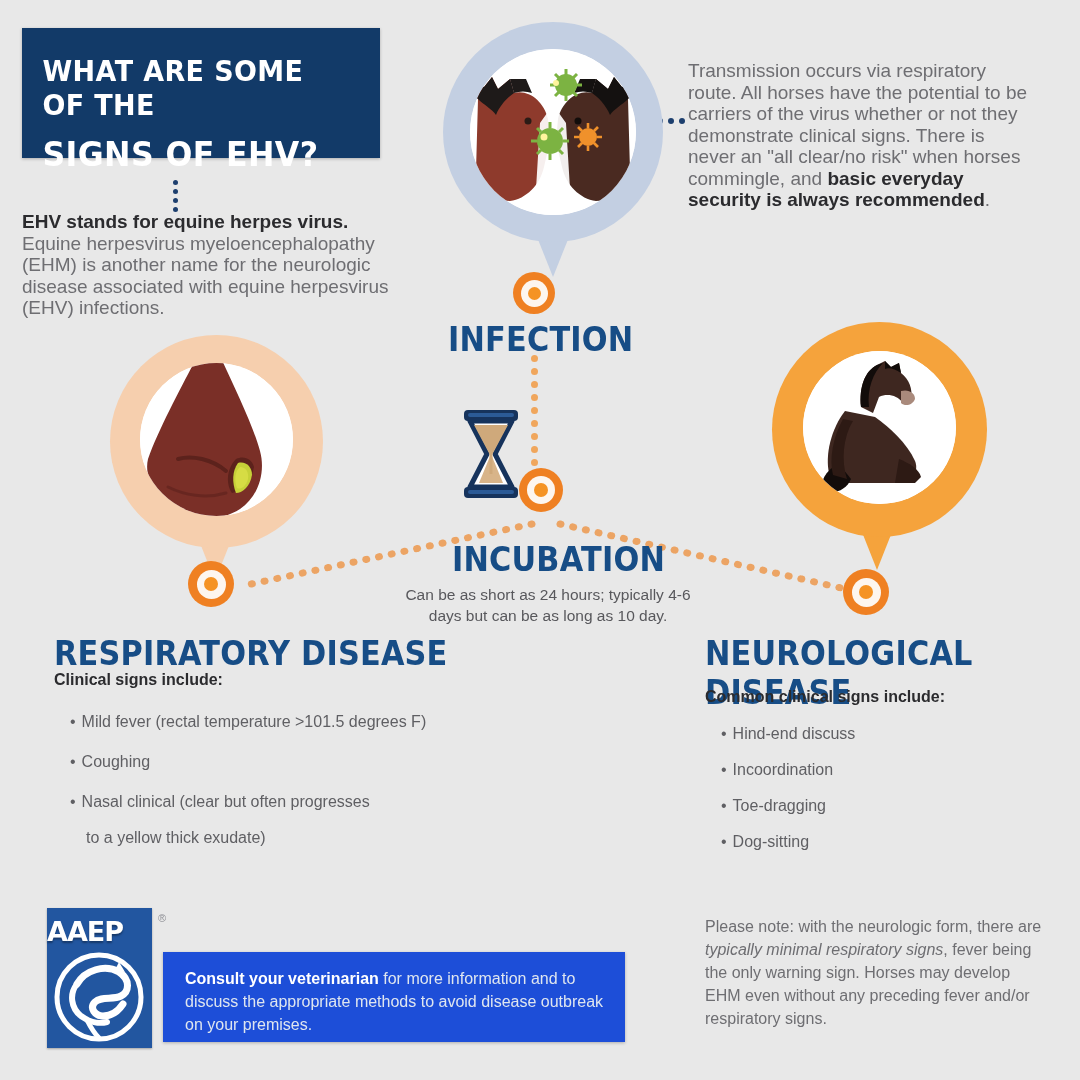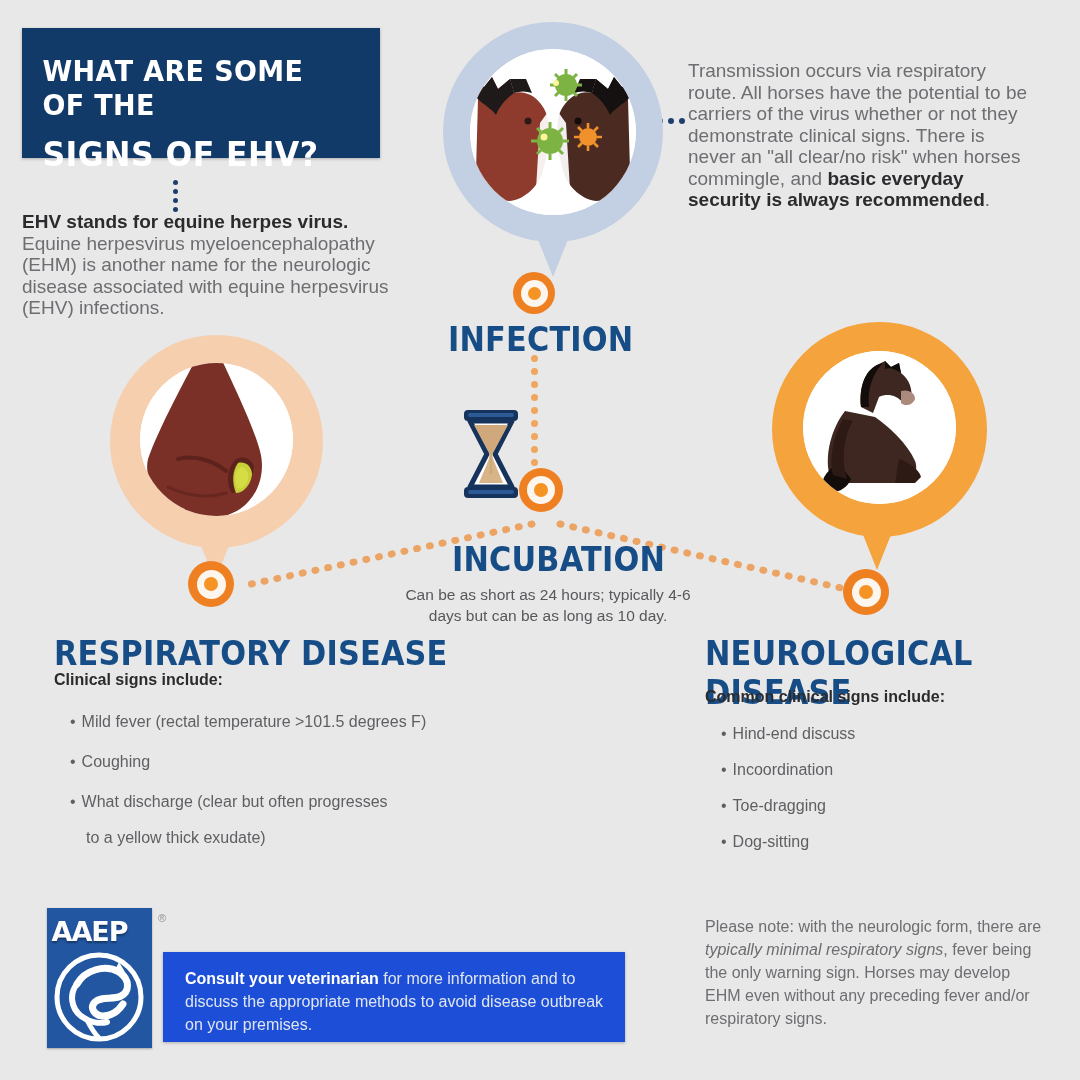--- a/index.html
+++ b/index.html
@@ -149,21 +149,21 @@
   #neuro-block .list-title{margin-bottom:2px;}
   #neuro-block .bullets li{margin-bottom:13px;}
 
   #neuro-note{left:705px;top:915px;width:345px;color:#6e6e72;font-size:16px;line-height:23px;}
   #neuro-note i{font-style:italic;}
 
   
   #aaep-logo{left:47px;top:908px;width:105px;height:140px;background:#2256a0;
     box-shadow:0 1px 2px rgba(0,0,0,.3);}
   #aaep-word{
-    position:absolute;left:0;top:8px;width:85px;text-align:center;
+    position:absolute;left:0;top:8px;width:85px;text-align:left;
     color:#ffffff;font-family:"DejaVu Sans", sans-serif;font-weight:bold;
     font-size:27px;letter-spacing:-1px;
     text-shadow:0 2px 2px rgba(0,0,0,.35);
   }
   #aaep-reg{position:absolute;left:158px;top:912px;color:#8f9096;font-size:11px;}
 
   
   #consult-banner{
     left:163px;top:952px;width:462px;height:90px;background:#1d4ed8;
     box-shadow:0 1px 3px rgba(0,0,0,.25);
@@ -379,21 +379,21 @@
       <div class="core"></div>
     </div>
   </div>
 
   <div class="abs sect-head" id="h-resp">RESPIRATORY DISEASE</div>
   <div class="abs" id="resp-block">
     <div class="list-title">Clinical signs include:</div>
     <ul class="bullets">
       <li><span class="dot">•</span><span>Mild fever (rectal temperature &gt;101.5 degrees F)</span></li>
       <li><span class="dot">•</span><span>Coughing</span></li>
-      <li><span class="dot">•</span><span>What discharge (clear but often progresses</span><span class="sub">to a yellow thick exudate)</span></li>
+      <li><span class="dot">•</span><span>Nasal clinical (clear but often progresses</span><span class="sub">to a yellow thick exudate)</span></li>
     </ul>
   </div>
 
   <div class="abs sect-head" id="h-neuro">NEUROLOGICAL DISEASE</div>
   <div class="abs" id="neuro-block">
     <div class="list-title">Common clinical signs include:</div>
     <ul class="bullets">
       <li><span class="dot">•</span><span>Hind-end discuss</span></li>
       <li><span class="dot">•</span><span>Incoordination</span></li>
       <li><span class="dot">•</span><span>Toe-dragging</span></li>

